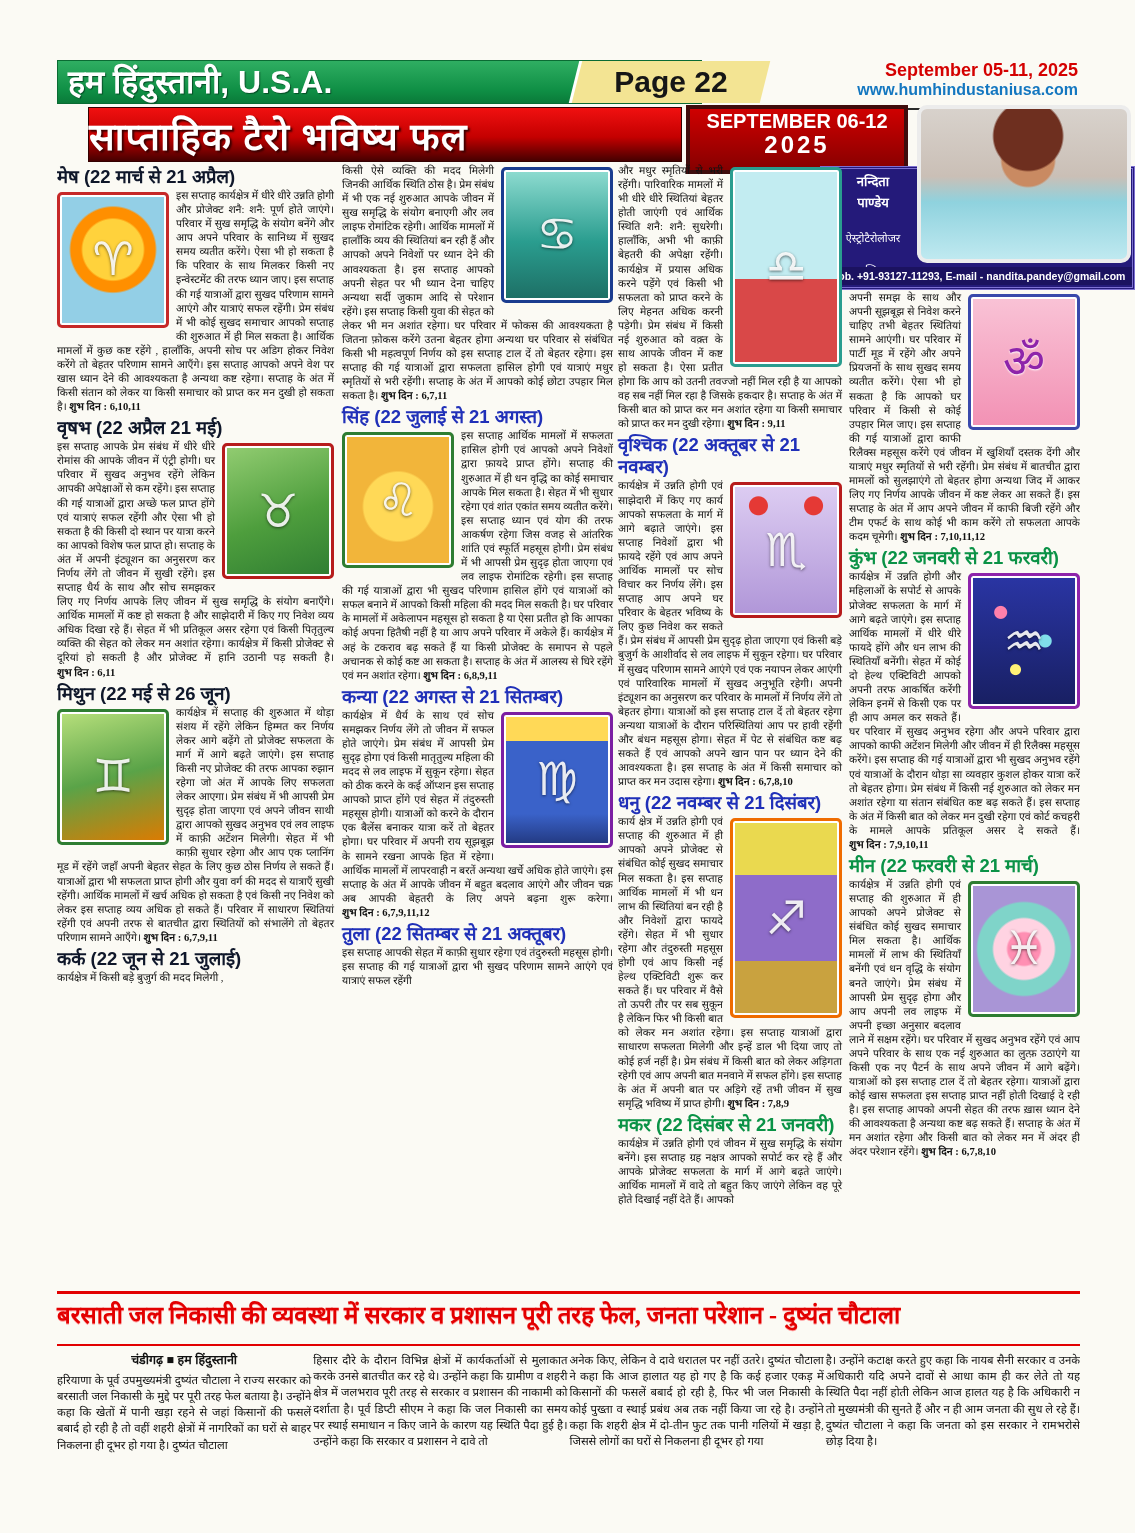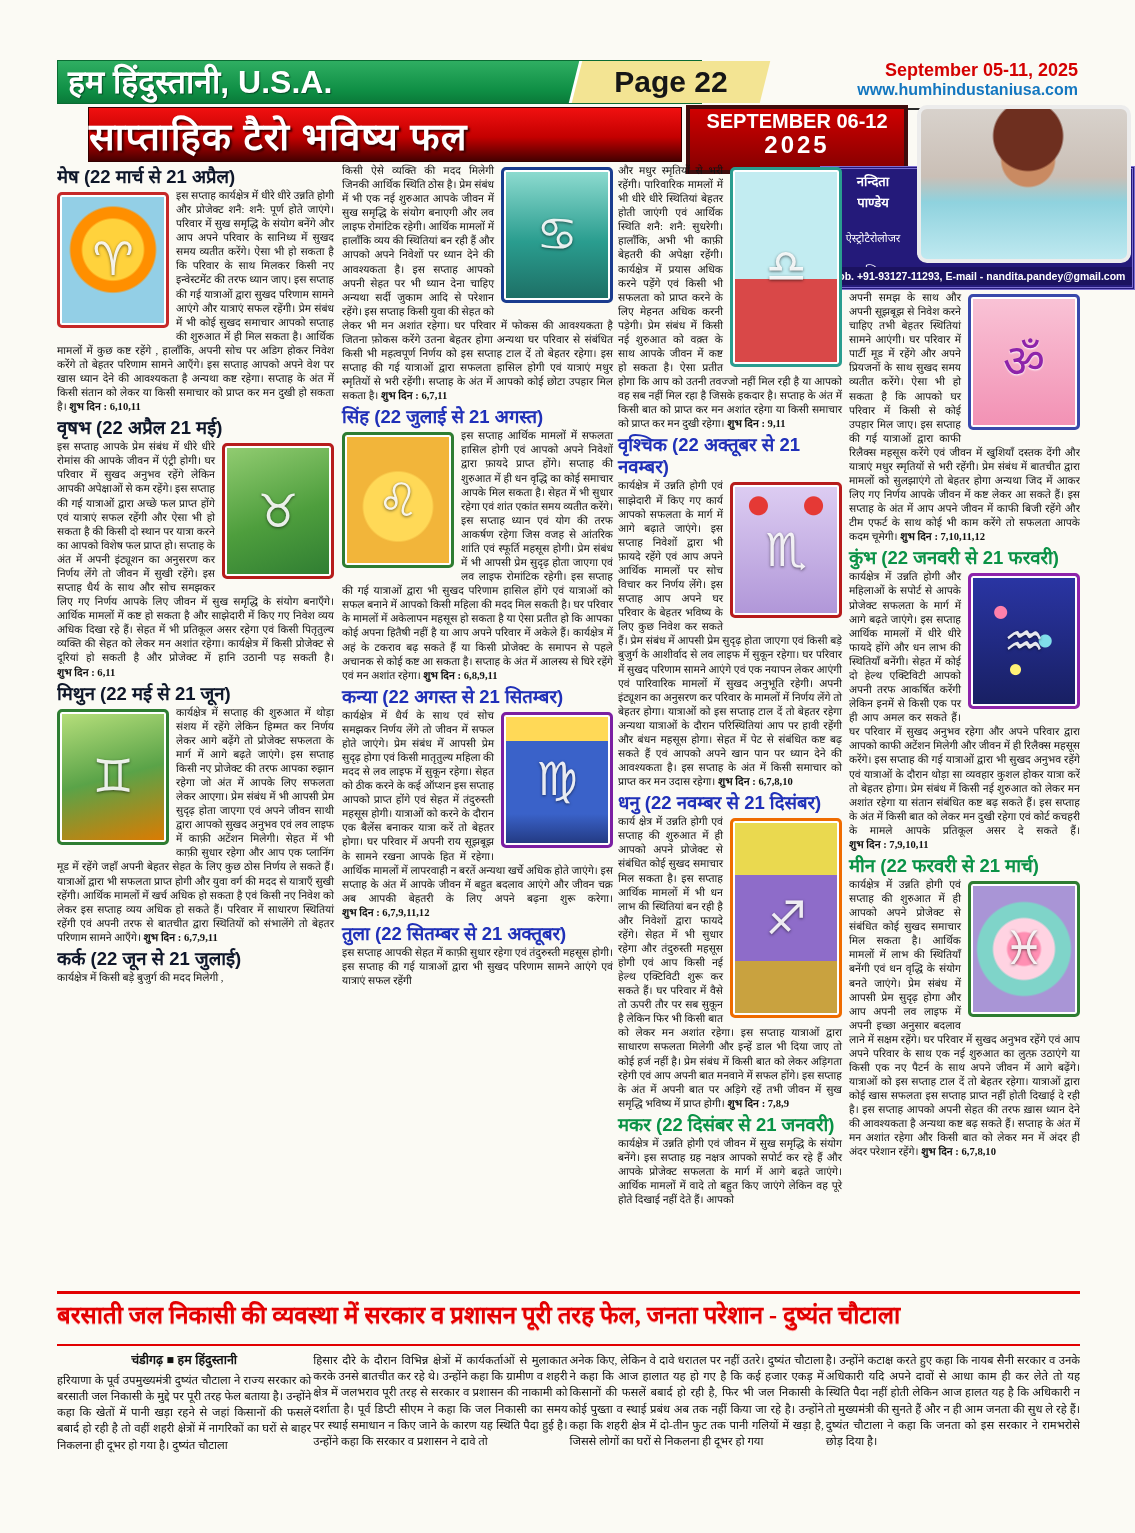--- a/index.html
+++ b/index.html
@@ -115,21 +115,21 @@
     <section>
       <h3 class="sh red">वृषभ (22 अप्रैल 21 मई)</h3>
       <p class="body">
         <span class="card c1 fr">
             <span class="glyph">♉</span>
           </span>
         <span>इस सप्ताह आपके प्रेम संबंध में धीरे धीरे रोमांस की आपके जीवन में एंट्री होगी। घर परिवार में सुखद अनुभव रहेंगे लेकिन आपकी अपेक्षाओं से कम रहेंगे। इस सप्ताह की गई यात्राओं द्वारा अच्छे फल प्राप्त होंगे एवं यात्राएं सफल रहेंगी और ऐसा भी हो सकता है की किसी दो स्थान पर यात्रा करने का आपको विशेष फल प्राप्त हो। सप्ताह के अंत में अपनी इंट्यूशन का अनुसरण कर निर्णय लेंगे तो जीवन में सुखी रहेंगे। इस सप्ताह धैर्य के साथ और सोच समझकर लिए गए निर्णय आपके लिए जीवन में सुख समृद्धि के संयोग बनाएँगे। आर्थिक मामलों में कष्ट हो सकता है और साझेदारी में किए गए निवेश व्यय अधिक दिखा रहे हैं। सेहत में भी प्रतिकूल असर रहेगा एवं किसी पितृतुल्य व्यक्ति की सेहत को लेकर मन अशांत रहेगा। कार्यक्षेत्र में किसी प्रोजेक्ट से दूरियां हो सकती है और प्रोजेक्ट में हानि उठानी पड़ सकती है।</span> <b class="lucky">शुभ दिन : 6,11</b>
       </p>
     </section>
     <section>
-      <h3 class="sh red">मिथुन (22 मई से 21 जून)</h3>
+      <h3 class="sh red">मिथुन (22 मई से 26 जून)</h3>
       <p class="body">
         <span class="card c2 fl">
             <span class="glyph">♊</span>
           </span>
         <span>कार्यक्षेत्र में सप्ताह की शुरुआत में थोड़ा संशय में रहेंगे लेकिन हिम्मत कर निर्णय लेकर आगे बढ़ेंगे तो प्रोजेक्ट सफलता के मार्ग में आगे बढ़ते जाएंगे। इस सप्ताह किसी नए प्रोजेक्ट की तरफ आपका रुझान रहेगा जो अंत में आपके लिए सफलता लेकर आएगा। प्रेम संबंध में भी आपसी प्रेम सुदृढ़ होता जाएगा एवं अपने जीवन साथी द्वारा आपको सुखद अनुभव एवं लव लाइफ में काफ़ी अटेंशन मिलेगी। सेहत में भी काफ़ी सुधार रहेगा और आप एक प्लानिंग मूड में रहेंगे जहाँ अपनी बेहतर सेहत के लिए कुछ ठोस निर्णय ले सकते हैं। यात्राओं द्वारा भी सफलता प्राप्त होगी और युवा वर्ग की मदद से यात्राएँ सुखी रहेंगी। आर्थिक मामलों में खर्च अधिक हो सकता है एवं किसी नए निवेश को लेकर इस सप्ताह व्यय अधिक हो सकते हैं। परिवार में साधारण स्थितियां रहेंगी एवं अपनी तरफ से बातचीत द्वारा स्थितियों को संभालेंगे तो बेहतर परिणाम सामने आएँगे।</span> <b class="lucky">शुभ दिन : 6,7,9,11</b>
       </p>
     </section>
     <section>
       <h3 class="sh red">कर्क (22 जून से 21 जुलाई)</h3>
       <p class="body"><span>कार्यक्षेत्र में किसी बड़े बुजुर्ग की मदद मिलेगी ,</span></p>

